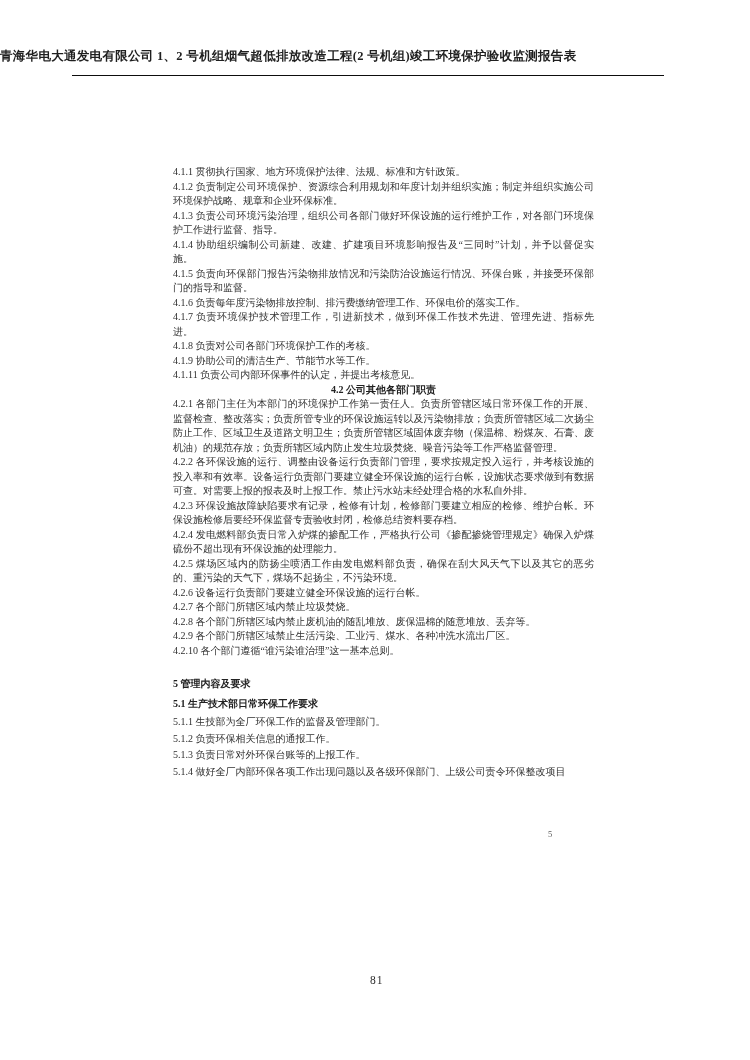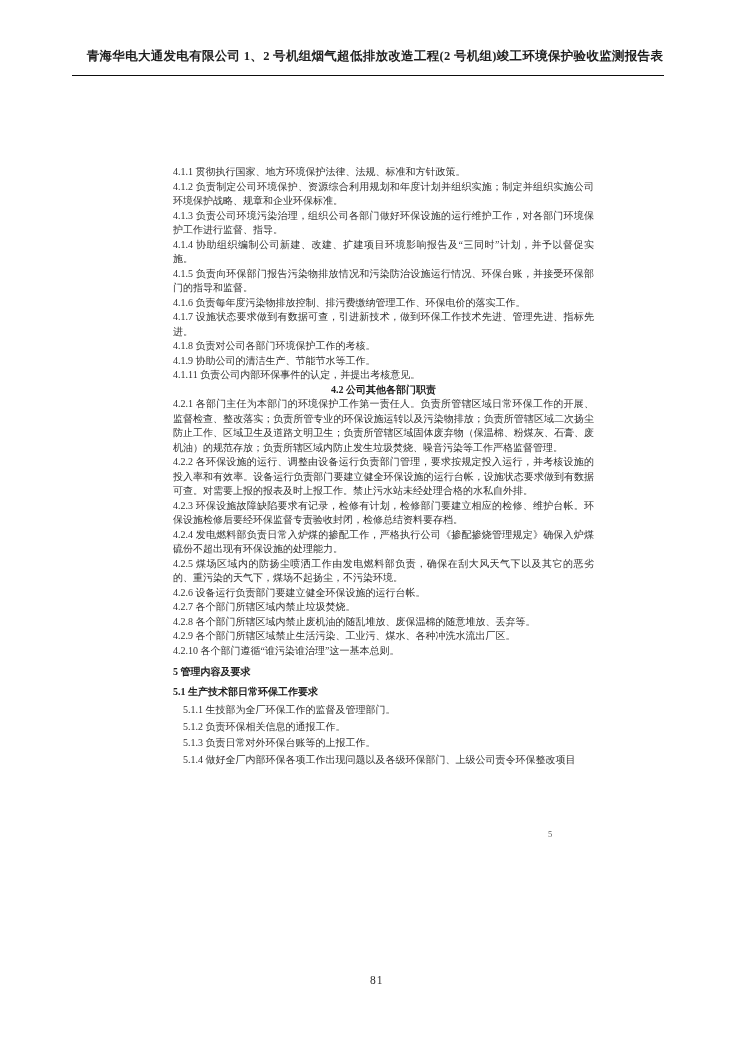--- a/index.html
+++ b/index.html
@@ -18,21 +18,21 @@
   .doc-page {
     position: absolute;
     inset: 0;
     background: #ffffff;
   }
   .doc-header {
     position: absolute;
     top: 48px;
     left: 0;
     width: 750px;
-    text-align: center;
+    text-align: left;
     font-size: 12.5px;
     font-weight: 600;
     letter-spacing: 0.3px;
     color: #1f1f1f;
     white-space: nowrap;
   }
   .header-rule {
     position: absolute;
     top: 75px;
     left: 72px;
@@ -58,25 +58,24 @@
     color: #222222;
     text-align: center;
   }
   .para.heading-top {
     font-weight: bold;
     color: #222222;
     line-height: 20px;
     text-align: left;
   }
   .para.body + .para.heading-top {
-    margin-top: 4px;
+    margin-top: 16px;
   }
   .para.body-s5 {
     line-height: 16.5px;
-    margin-left: 10px;
   }
   .inner-page-number {
     position: absolute;
     top: 829px;
     left: 548px;
     font-size: 8.5px;
     color: #5a5a5a;
   }
   .footer-page-number {
     position: absolute;
@@ -96,21 +95,21 @@
 
   <div class="header-rule"></div>
 
   <div class="doc-body">
       <div class="para body">4.1.1 贯彻执行国家、地方环境保护法律、法规、标准和方针政策。</div>
       <div class="para body">4.1.2 负责制定公司环境保护、资源综合利用规划和年度计划并组织实施；制定并组织实施公司环境保护战略、规章和企业环保标准。</div>
       <div class="para body">4.1.3 负责公司环境污染治理，组织公司各部门做好环保设施的运行维护工作，对各部门环境保护工作进行监督、指导。</div>
       <div class="para body">4.1.4 协助组织编制公司新建、改建、扩建项目环境影响报告及“三同时”计划，并予以督促实施。</div>
       <div class="para body">4.1.5 负责向环保部门报告污染物排放情况和污染防治设施运行情况、环保台账，并接受环保部门的指导和监督。</div>
       <div class="para body">4.1.6 负责每年度污染物排放控制、排污费缴纳管理工作、环保电价的落实工作。</div>
-      <div class="para body">4.1.7 设施状态要求做到有数据可查，引进新技术，做到环保工作技术先进、管理先进、指标先进。</div>
+      <div class="para body">4.1.7 负责环境保护技术管理工作，引进新技术，做到环保工作技术先进、管理先进、指标先进。</div>
       <div class="para body">4.1.8 负责对公司各部门环境保护工作的考核。</div>
       <div class="para body">4.1.9 协助公司的清洁生产、节能节水等工作。</div>
       <div class="para body">4.1.11 负责公司内部环保事件的认定，并提出考核意见。</div>
       <div class="para heading-sub">4.2 公司其他各部门职责</div>
       <div class="para body">4.2.1 各部门主任为本部门的环境保护工作第一责任人。负责所管辖区域日常环保工作的开展、监督检查、整改落实；负责所管专业的环保设施运转以及污染物排放；负责所管辖区域二次扬尘防止工作、区域卫生及道路文明卫生；负责所管辖区域固体废弃物（保温棉、粉煤灰、石膏、废机油）的规范存放；负责所辖区域内防止发生垃圾焚烧、噪音污染等工作严格监督管理。</div>
       <div class="para body">4.2.2 各环保设施的运行、调整由设备运行负责部门管理，要求按规定投入运行，并考核设施的投入率和有效率。设备运行负责部门要建立健全环保设施的运行台帐，设施状态要求做到有数据可查。对需要上报的报表及时上报工作。禁止污水站未经处理合格的水私自外排。</div>
       <div class="para body">4.2.3 环保设施故障缺陷要求有记录，检修有计划，检修部门要建立相应的检修、维护台帐。环保设施检修后要经环保监督专责验收封闭，检修总结资料要存档。</div>
       <div class="para body">4.2.4 发电燃料部负责日常入炉煤的掺配工作，严格执行公司《掺配掺烧管理规定》确保入炉煤硫份不超出现有环保设施的处理能力。</div>
       <div class="para body">4.2.5 煤场区域内的防扬尘喷洒工作由发电燃料部负责，确保在刮大风天气下以及其它的恶劣的、重污染的天气下，煤场不起扬尘，不污染环境。</div>
       <div class="para body">4.2.6 设备运行负责部门要建立健全环保设施的运行台帐。</div>

